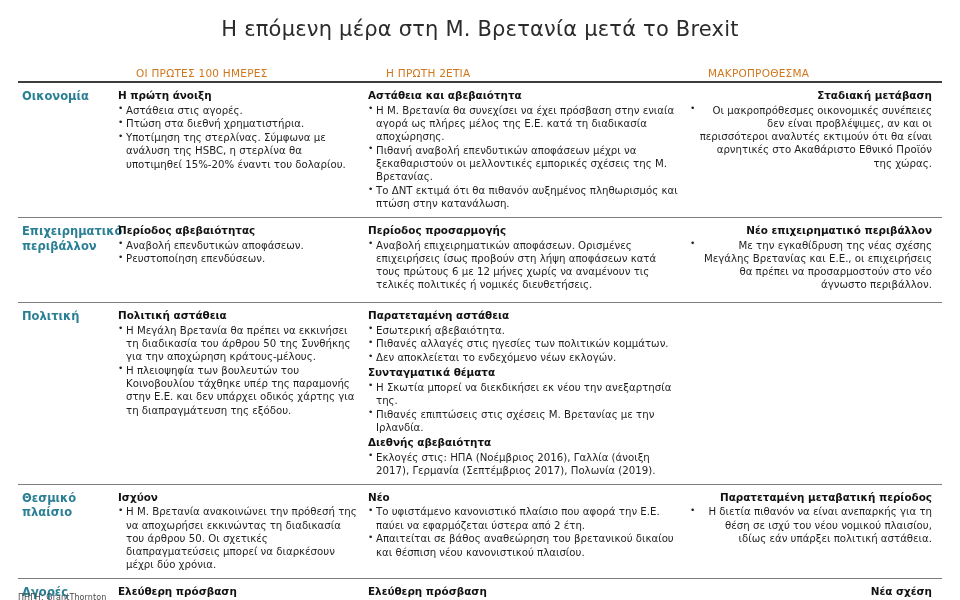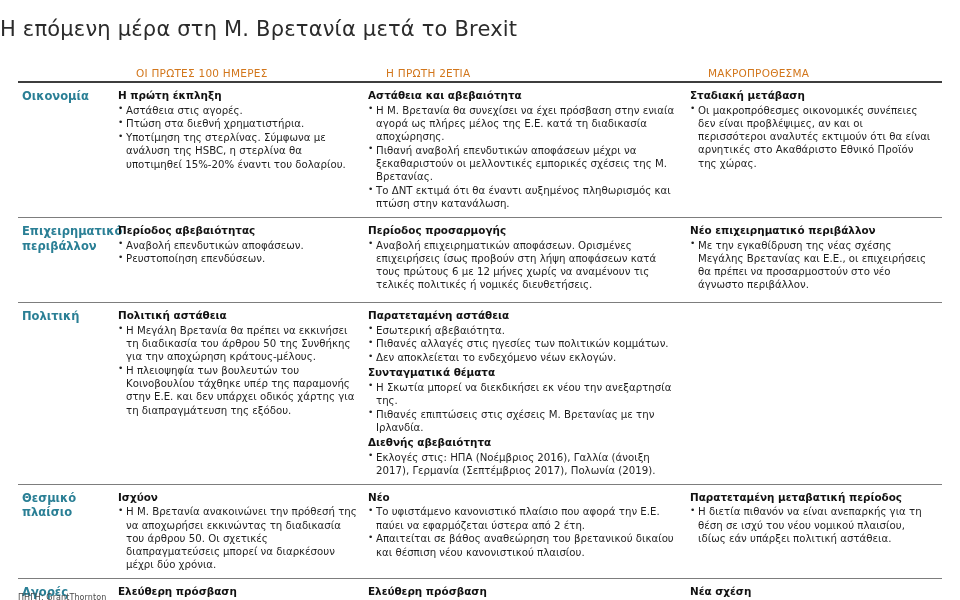--- a/index.html
+++ b/index.html
@@ -17,20 +17,21 @@
   }
   #page {
     width: 960px;
     height: 600px;
     position: relative;
     box-sizing: border-box;
   }
 
   
   .title {
+    text-align: center;
     font-size: 21px;
     font-weight: 400;
     color: #2b2b2b;
     letter-spacing: 0.2px;
     padding: 3px 0 6px 0;
     font-family: "DejaVu Sans", "Liberation Sans", sans-serif;
   }
 
   
   .colheads {
@@ -81,21 +82,21 @@
   }
   .cell {
     box-sizing: border-box;
     padding: 6px 10px 6px 0;
     font-size: 10.2px;
     line-height: 1.30;
     color: #1e1e1e;
   }
   .c1 { width: 250px; flex: 0 0 250px; }
   .c2 { width: 322px; flex: 0 0 322px; }
-  .c3 { width: 252px; flex: 0 0 252px; }
+  .c3 { width: 252px; flex: 0 0 252px; text-align: right; }
 
   .sub {
     font-weight: bold;
     font-size: 10.4px;
     color: #111111;
     margin: 0 0 1px 0;
     line-height: 1.3;
   }
   .sub.mt { margin-top: 2px; }
   ul.bullets {
@@ -146,33 +147,33 @@
     <div class="colhead ch1">ΟΙ ΠΡΩΤΕΣ 100 ΗΜΕΡΕΣ</div>
     <div class="colhead ch2">Η ΠΡΩΤΗ 2ΕΤΙΑ</div>
     <div class="colhead ch3">ΜΑΚΡΟΠΡΟΘΕΣΜΑ</div>
   </div>
 
   <div class="rule-thick"></div>
 
   <div class="row r1">
     <div class="cell-label">Οικονομία</div>
     <div class="cell c1">
-      <div class="sub">Η πρώτη έκπληξη</div>
+      <div class="sub">Η πρώτη άνοιξη</div>
       <ul class="bullets">
         <li>Αστάθεια στις αγορές.</li>
         <li>Πτώση στα διεθνή χρηματιστήρια.</li>
         <li>Υποτίμηση της στερλίνας. Σύμφωνα με ανάλυση της HSBC, η στερλίνα θα υποτιμηθεί 15%-20% έναντι του δολαρίου.</li>
       </ul>
     </div>
     <div class="cell c2">
       <div class="sub">Αστάθεια και αβεβαιότητα</div>
       <ul class="bullets">
         <li>Η Μ. Βρετανία θα συνεχίσει να έχει πρόσβαση στην ενιαία αγορά ως πλήρες μέλος της Ε.Ε. κατά τη διαδικασία αποχώρησης.</li>
         <li>Πιθανή αναβολή επενδυτικών αποφάσεων μέχρι να ξεκαθαριστούν οι μελλοντικές εμπορικές σχέσεις της Μ. Βρετανίας.</li>
-        <li>Το ΔΝΤ εκτιμά ότι θα έναντι αυξημένος πληθωρισμός και πτώση στην κατανάλωση.</li>
+        <li>Το ΔΝΤ εκτιμά ότι θα πιθανόν αυξημένος πληθωρισμός και πτώση στην κατανάλωση.</li>
       </ul>
     </div>
     <div class="cell c3">
       <div class="sub">Σταδιακή μετάβαση</div>
       <ul class="bullets">
         <li>Οι μακροπρόθεσμες οικονομικές συνέπειες δεν είναι προβλέψιμες, αν και οι περισσότεροι αναλυτές εκτιμούν ότι θα είναι αρνητικές στο Ακαθάριστο Εθνικό Προϊόν της χώρας.</li>
       </ul>
     </div>
   </div>
 

